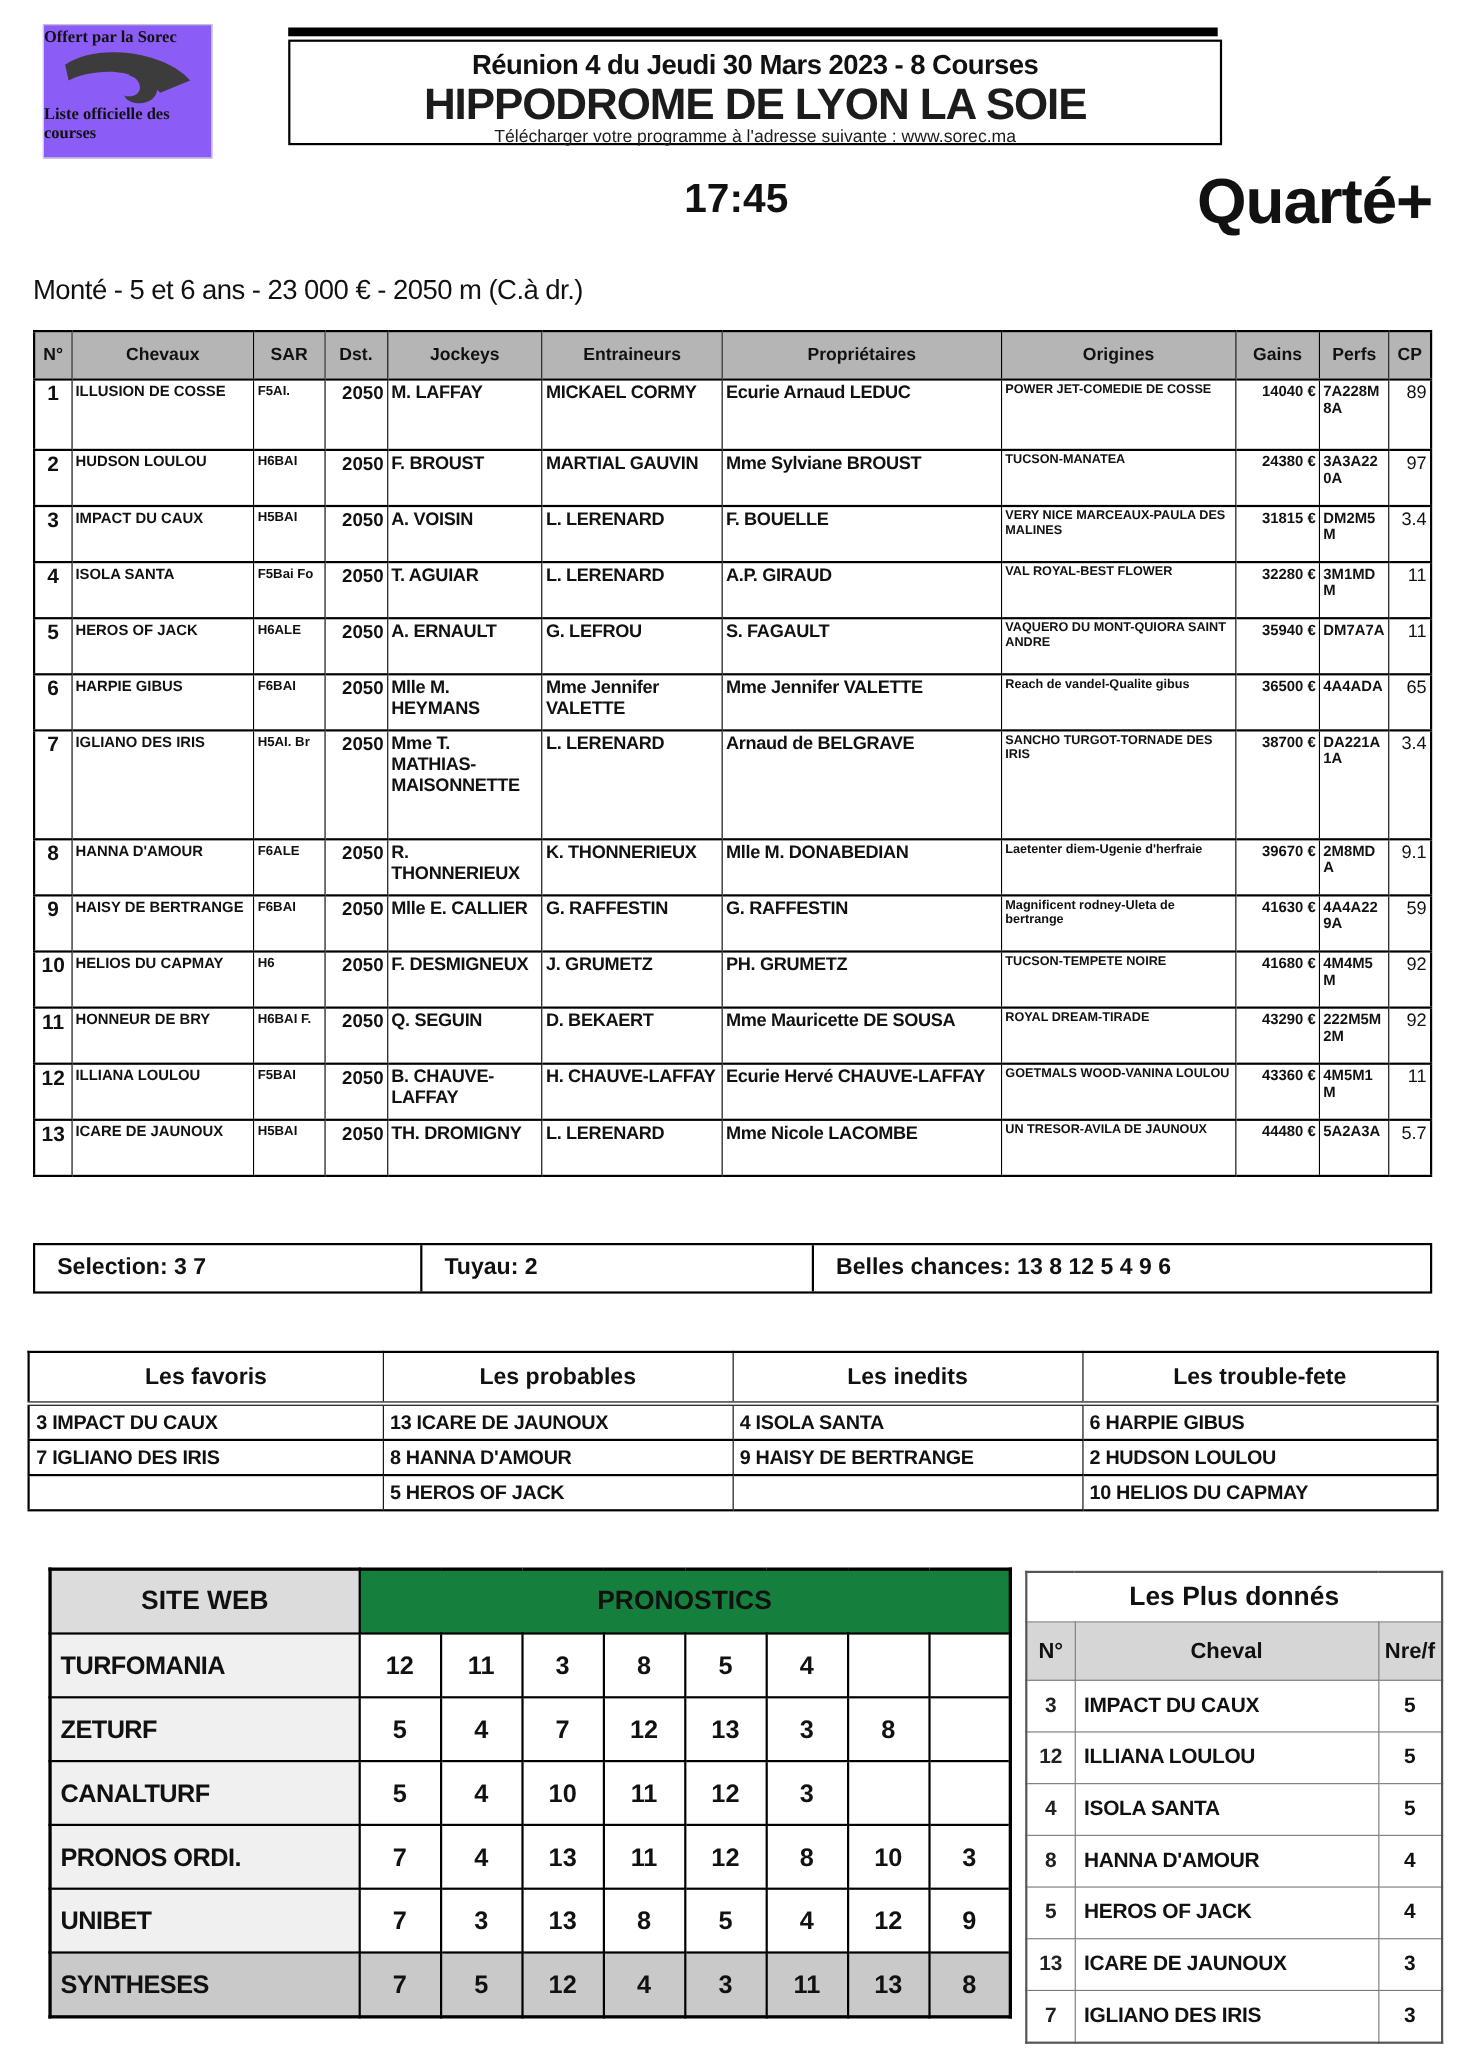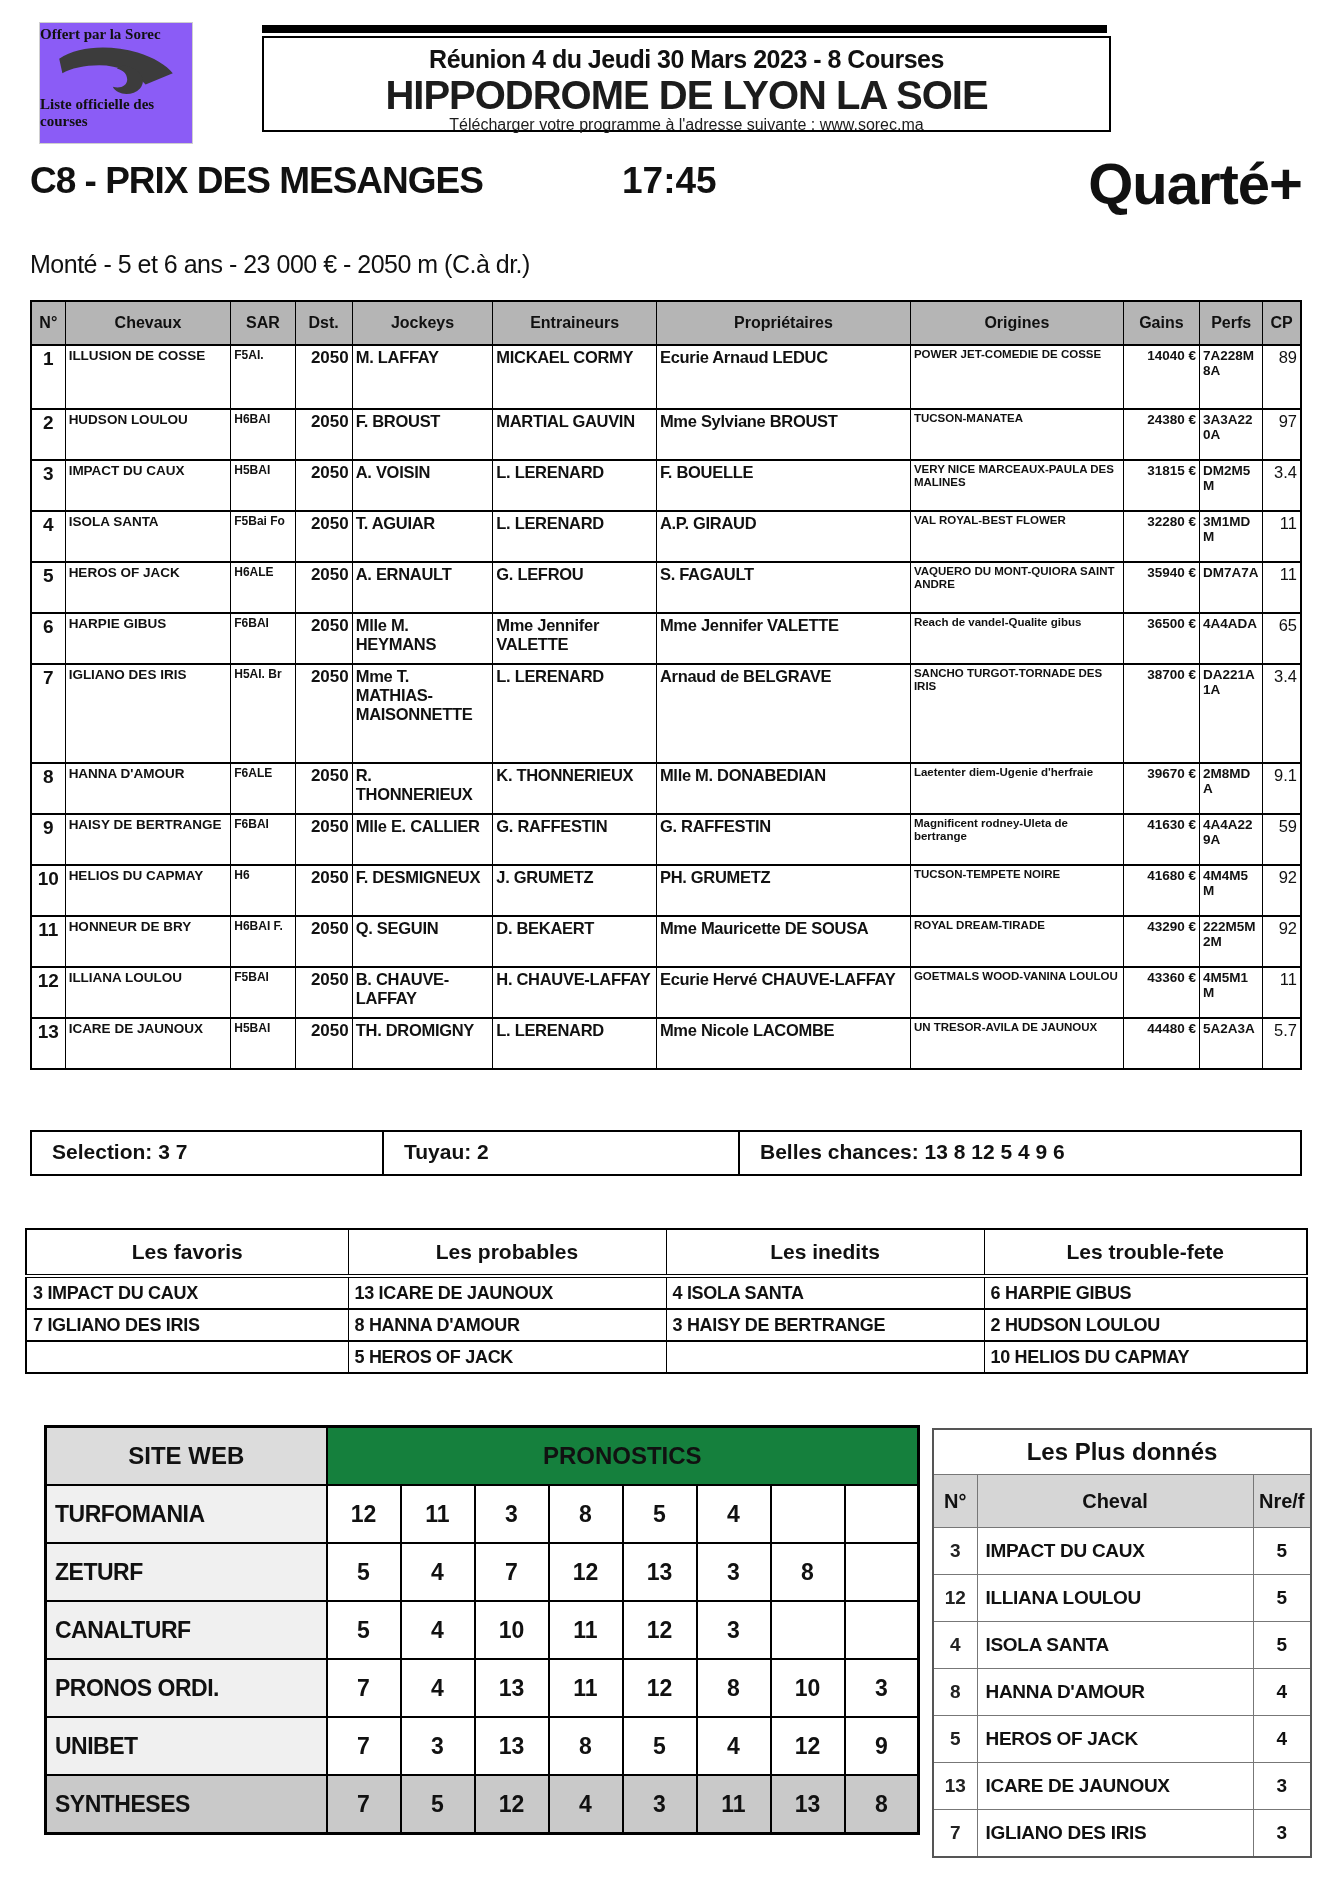--- a/index.html
+++ b/index.html
@@ -101,21 +101,20 @@
     <div class="b">Liste officielle des courses</div>
   </div>
 
   <div class="head-box">
     <div class="head-reunion">Réunion 4 du Jeudi 30 Mars 2023 - 8 Courses</div>
     <div class="head-hippo">HIPPODROME DE LYON LA SOIE</div>
     <div class="head-dl">Télécharger votre programme à l'adresse suivante : www.sorec.ma</div>
   </div>
 
   <div class="race-line">
-    <span class="race-title">C8 -  PRIX DES MESANGES</span>
     <span class="race-time">17:45</span>
     <span class="race-bet">Quarté+</span>
   </div>
   <div class="conditions">Monté - 5 et 6 ans - 23 000 € - 2050 m (C.à dr.)</div>
 
   <table class="runners">
     <colgroup>
       <col style="width:34px">
         <col style="width:165px">
         <col style="width:64px">
@@ -340,21 +339,21 @@
     <tbody>
         <tr>
           <td>3 IMPACT DU CAUX</td>
           <td>13 ICARE DE JAUNOUX</td>
           <td>4 ISOLA SANTA</td>
           <td>6 HARPIE GIBUS</td>
         </tr>
         <tr>
           <td>7 IGLIANO DES IRIS</td>
           <td>8 HANNA D'AMOUR</td>
-          <td>3 HAISY DE BERTRANGE</td>
+          <td>9 HAISY DE BERTRANGE</td>
           <td>2 HUDSON LOULOU</td>
         </tr>
         <tr>
           <td>&nbsp;</td>
           <td>5 HEROS OF JACK</td>
           <td>&nbsp;</td>
           <td>10 HELIOS DU CAPMAY</td>
         </tr>
       </tbody>
   </table>

